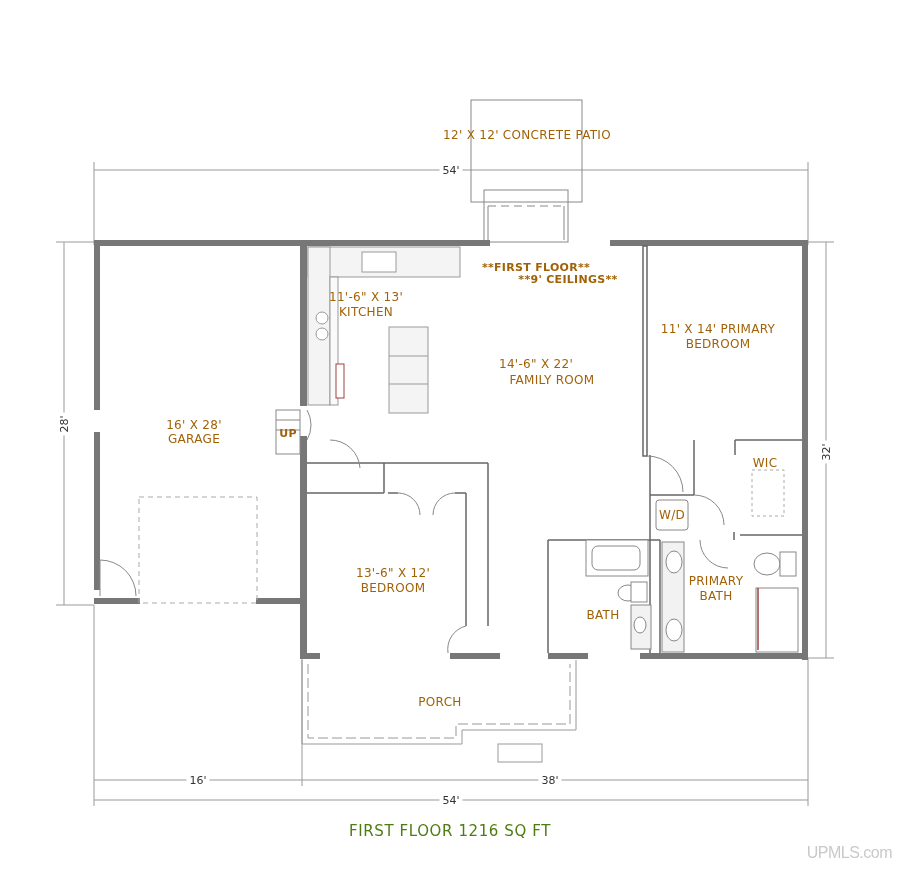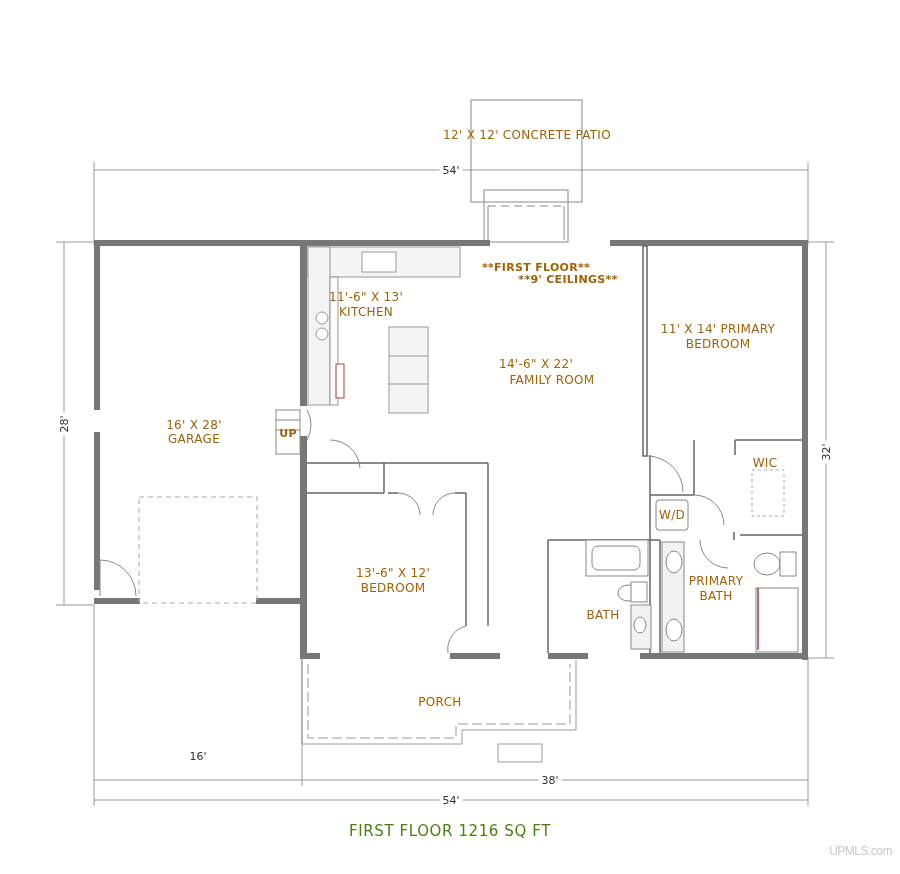--- a/index.html
+++ b/index.html
@@ -3,21 +3,21 @@
 <meta charset="utf-8">
 <style>
   html, body { margin: 0; padding: 0; background: #ffffff; }
   body { width: 900px; height: 874px; position: relative; overflow: hidden; font-family: "DejaVu Sans", sans-serif; }
   svg.plan { position: absolute; left: 0; top: 0; }
   .lbl { position: absolute; color: #a16207; font-family: "DejaVu Sans", sans-serif; font-size: 12px; text-align: center; line-height: 15px; letter-spacing: 0.3px; white-space: nowrap; transform: translateX(-50%); }
   .lbl.sm { font-size: 11px; line-height: 12px; font-weight: bold; }
   .dim { position: absolute; font-family: "DejaVu Sans", sans-serif; font-size: 11px; color: #333; background: #fff; padding: 0 3px; transform: translate(-50%, -50%); }
   .dim.v { transform: translate(-50%, -50%) rotate(-90deg); }
   .title { position: absolute; left: 450px; top: 822px; transform: translateX(-50%); font-size: 15px; color: #4d7c0f; letter-spacing: 0.6px; font-family: "DejaVu Sans", sans-serif; }
-  .wm { position: absolute; right: 8px; top: 844px; font-size: 12px; color: #c9c9c9; font-family: "Liberation Sans", sans-serif; letter-spacing: -0.5px; }
+  .wm { position: absolute; right: 8px; top: 844px; font-size: 16px; color: #c9c9c9; font-family: "Liberation Sans", sans-serif; letter-spacing: -0.5px; }
 </style>
 </head>
 <body>
 
 <svg class="plan" width="900" height="874" viewBox="0 0 900 874" xmlns="http://www.w3.org/2000/svg">
 
   <g stroke="#999" stroke-width="1" fill="none">
     <line x1="94" y1="170" x2="808" y2="170"></line>
     <line x1="94" y1="162" x2="94" y2="245"></line>
     <line x1="808" y1="162" x2="808" y2="245"></line>
@@ -172,18 +172,18 @@
 <div class="lbl" style="left:716px; top:589px;">BATH</div>
 
 <div class="lbl" style="left:765px; top:428px;margin-top:28px;">WIC</div>
 <div class="lbl" style="left:672px; top:508px;">W/D</div>
 
 <div class="lbl" style="left:440px; top:695px;">PORCH</div>
 
 <div class="dim" style="left:451px; top:170px;">54'</div>
 <div class="dim v" style="left:64px; top:424px;">28'</div>
 <div class="dim v" style="left:826px; top:452px;">32'</div>
-<div class="dim" style="left:198px; top:756px;">16'</div>
+<div class="dim" style="left:198px; top:780px;">16'</div>
 <div class="dim" style="left:550px; top:780px;">38'</div>
 <div class="dim" style="left:451px; top:800px;">54'</div>
 
 <div class="title">FIRST FLOOR 1216 SQ FT</div>
 <div class="wm">UPMLS.com</div>
 
 </body></html>

